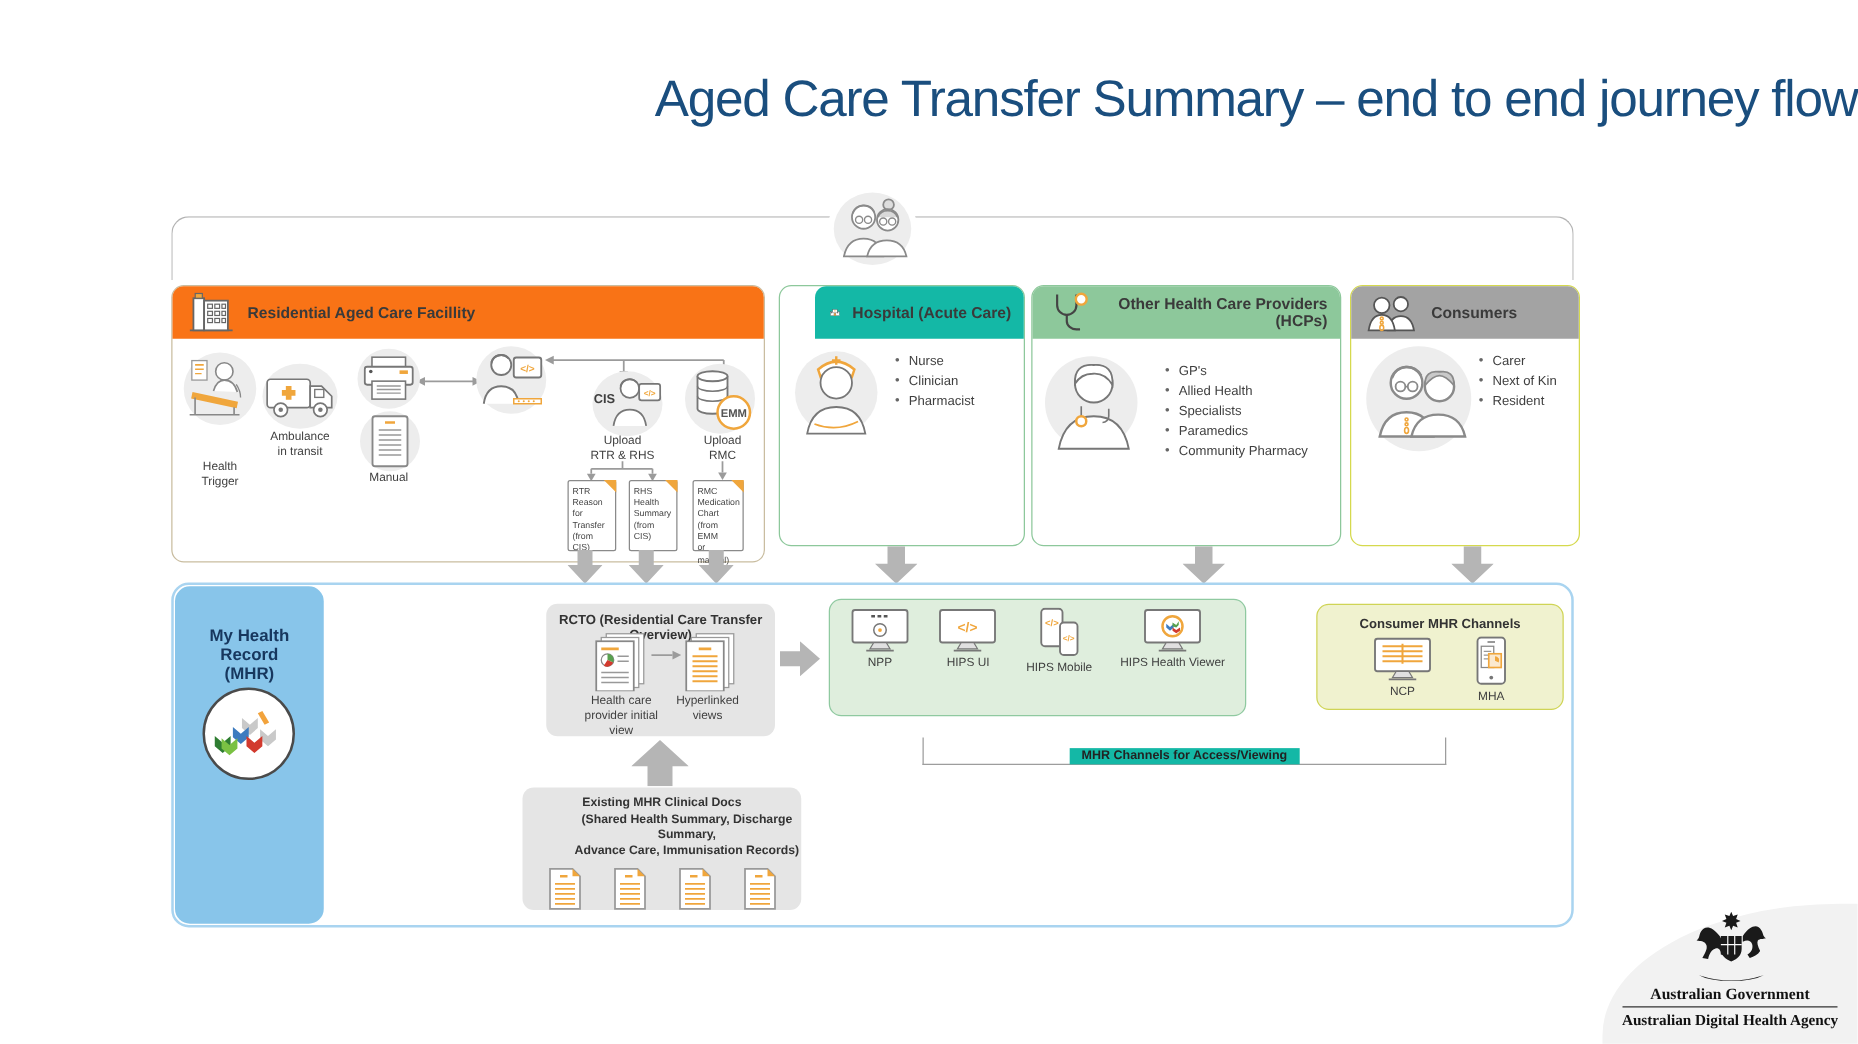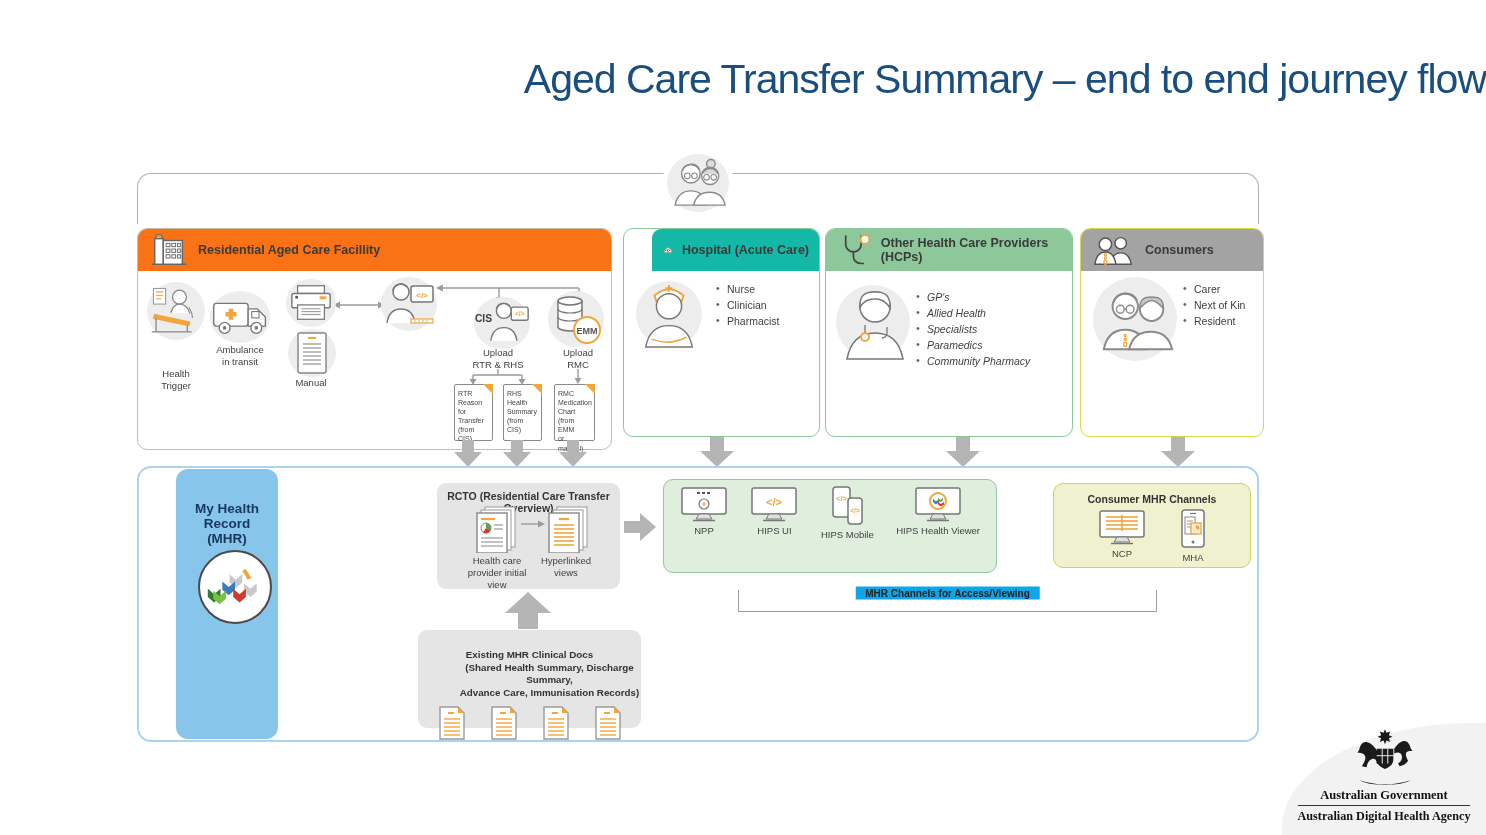--- a/index.html
+++ b/index.html
@@ -35,42 +35,42 @@
   
   .doc-card{position:absolute;background:#fff;border:1px solid #8a8a8a;border-radius:2px;box-sizing:border-box;}
   .doc-card::after{content:"";position:absolute;top:-1px;right:-1px;border-style:solid;
                    border-width:0 10px 10px 0;border-color:transparent #f0a63c transparent transparent;}
   .doc-card .doc-text{font-size:7px;line-height:1.3;padding:4px 3px;color:#444;}
   
   .arrow{fill:#b5b5b5;}
   
   .bottom-band{left:137px;top:466px;width:1122px;height:276px;background:#fff;
                border:2px solid #a9d4f0;border-radius:14px;box-sizing:border-box;}
-  .mhr-panel{left:140px;top:469px;width:102px;height:270px;background:#88c5ea;border-radius:12px;margin-left:36px;}
+  .mhr-panel{left:140px;top:469px;width:119px;height:270px;background:#88c5ea;border-radius:12px;}
   .mhr-label{left:0;right:0;top:32px;text-align:center;font-weight:bold;font-size:13.5px;color:#17375e;}
   .mhr-logo{left:22px;top:81px;width:74px;height:74px;background:#fff;border:2px solid #4a4a4a;
             border-radius:50%;box-sizing:border-box;display:flex;align-items:center;justify-content:center;}
   .gray-box{background:#e5e5e5;border-radius:9px;}
   .rcto{left:437px;top:483px;width:183px;height:106px;}
   .box-title{font-weight:bold;font-size:10.5px;color:#333;text-align:center;}
   .mini-label{font-size:9.5px;color:#3f3f3f;text-align:center;line-height:1.25;}
   .hcp-chan{left:663px;top:479px;width:334px;height:94px;background:#dfeedd;border:1px solid #8fc9a0;border-radius:10px;box-sizing:border-box;}
   .con-chan{left:1053px;top:483px;width:198px;height:85px;background:#f0f2cf;border:1px solid #cfd455;border-radius:10px;box-sizing:border-box;}
   .chan-row{display:flex;justify-content:space-between;align-items:flex-start;padding:0 16px;}
   .chan-item{display:flex;flex-direction:column;align-items:center;gap:3px;}
   
   .bracket{left:738px;top:590px;width:419px;height:22px;}
   .bracket .bar-l{position:absolute;left:0;top:0;width:50%;height:100%;
                   border-left:1.5px solid #9d9d9d;border-bottom:1.5px solid #9d9d9d;box-sizing:border-box;}
   .bracket .bar-r{position:absolute;right:0;top:0;width:50%;height:100%;
                   border-right:1.5px solid #9d9d9d;border-bottom:1.5px solid #9d9d9d;box-sizing:border-box;}
-  .bracket-label{position:absolute;left:50%;top:3px;transform:translate(-50%,-50%);background:#0ea5e9;
+  .bracket-label{position:absolute;left:50%;top:15px;transform:translate(-50%,-50%);background:#14b8a6;
                  padding:1px 10px;font-size:10px;font-weight:bold;color:#222;white-space:nowrap;}
   .exist-docs{left:418px;top:630px;width:223px;height:98px;}
-  .exist-title{font-weight:bold;font-size:9.8px;color:#333;text-align:center;line-height:1.3;padding-top:19px;}
+  .exist-title{font-weight:bold;font-size:9.8px;color:#333;text-align:center;line-height:1.3;padding-top:7px;}
   .exist-row{display:flex;justify-content:center;gap:24px;margin-top:5px;}
   
   .wave{left:1282px;top:723px;width:204px;height:112px;background:#f2f2f2;border-top-left-radius:190px 105px;}
   .gov-text{left:1282px;width:204px;top:788px;text-align:center;font-family:"Liberation Serif",serif;
             font-weight:bold;font-size:12.5px;color:#111;}
   .gov-divider{left:1298px;width:172px;top:805px;border-top:1.2px solid #333;}
   .agency-text{left:1282px;width:204px;top:809px;text-align:center;font-family:"Liberation Serif",serif;
                font-weight:bold;font-size:12.2px;color:#111;}
   svg text{font-family:"Liberation Sans",sans-serif;}
 </style>
@@ -296,33 +296,33 @@
   </ul>
 </div>
 
 <div class="abs cat-box hcps">
   <div class="cat-header">
     <svg width="34" height="36" viewBox="0 0 34 36">
       <path d="M8,3 v9 a8,8 0 0 0 16,0 V3" fill="none" stroke="#444" stroke-width="1.8"></path>
       <path d="M16,20 v5 a8,7 0 0 0 8,7 h3" fill="none" stroke="#444" stroke-width="1.8"></path>
       <circle cx="28" cy="7" r="4.5" fill="#fff" stroke="#f0a63c" stroke-width="2"></circle>
     </svg>
-    <span class="cat-title" style="width:188px;">Other Health Care Providers (HCPs)</span>
+    <span class="cat-title" style="width:188px;text-align:right;">Other Health Care Providers (HCPs)</span>
   </div>
   <div class="abs gray-circle" style="left:10px;top:56px;width:74px;height:74px;">
     <svg width="70" height="78" viewBox="0 0 68 78">
       <circle cx="36" cy="24" r="15" fill="#fff" stroke="#777" stroke-width="1.5"></circle>
       <path d="M21,24 q-1,-16 15,-15 q16,-1 15,16 q-6,-10 -16,-9 q-9,0 -14,8 z" fill="#fff" stroke="#777" stroke-width="1.5"></path>
       <path d="M8,76 q5,-26 28,-26 q23,0 28,26 z" fill="#fff" stroke="#777" stroke-width="1.5"></path>
       <path d="M26,42 v8" stroke="#777" stroke-width="1.3" fill="none"></path>
       <circle cx="26" cy="54" r="4" fill="#fff" stroke="#f0a63c" stroke-width="2"></circle>
       <path d="M48,44 v6 a5,5 0 0 1 -5,5" stroke="#777" stroke-width="1.3" fill="none"></path>
     </svg>
   </div>
-  <ul class="bullets abs" style="left:90px;top:62px;font-style:italic;">
+  <ul class="bullets abs" style="left:106px;top:62px;">
     <li>GP's</li>
     <li>Allied Health</li>
     <li>Specialists</li>
     <li>Paramedics</li>
     <li>Community Pharmacy</li>
   </ul>
 </div>
 
 <div class="abs cat-box cons">
   <div class="cat-header">

